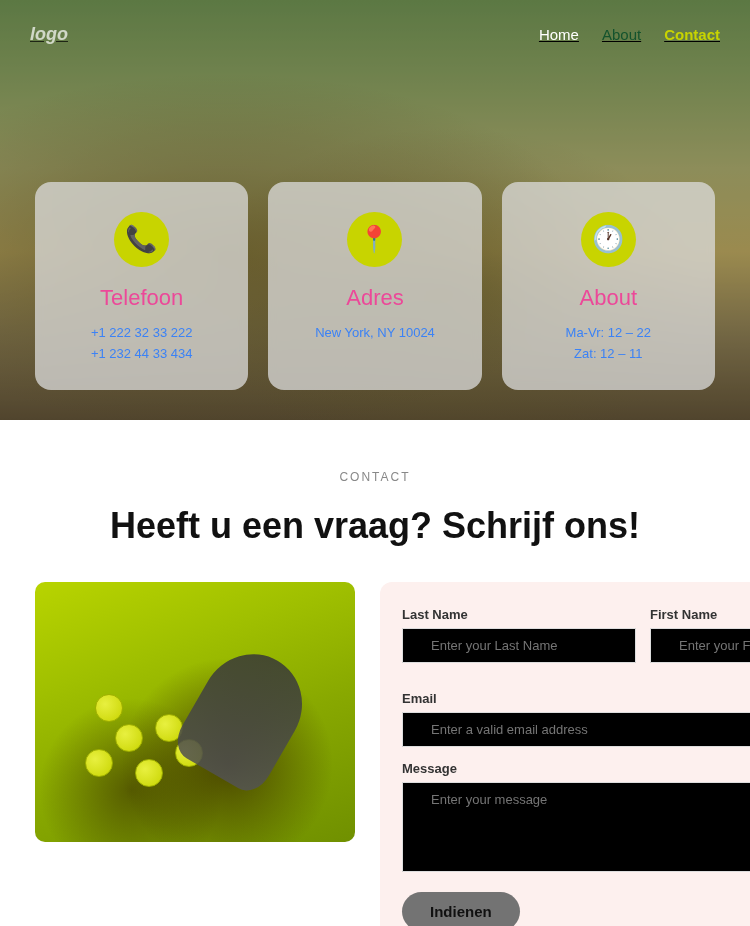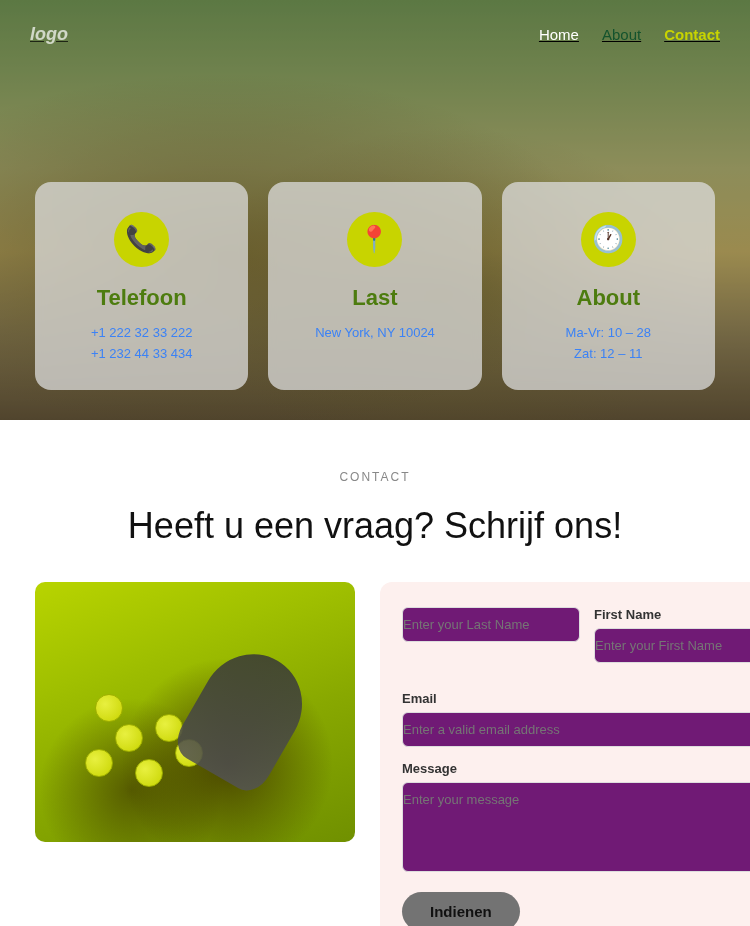--- a/index.html
+++ b/index.html
@@ -89,22 +89,22 @@
       background: #c8d400;
       border-radius: 50%;
       display: flex;
       align-items: center;
       justify-content: center;
       font-size: 26px;
       margin-bottom: 18px;
     }
     .card-title {
       font-size: 22px;
-      font-weight: 700;
-      color: #4d7c0f;
+      font-weight: 400;
+      color: #ec4899;
       margin-bottom: 12px;
     }
     .card-text {
       font-size: 13px;
       color: #3b82f6;
       line-height: 1.6;
     }
 
     
     .contact-section {
@@ -115,21 +115,21 @@
       text-align: center;
       font-size: 12px;
       letter-spacing: 2px;
       color: #888;
       margin-bottom: 12px;
       text-transform: uppercase;
     }
     .contact-heading {
       text-align: center;
       font-size: 36px;
-      font-weight: 400;
+      font-weight: 700;
       color: #111;
       margin-bottom: 35px;
       line-height: 1.2;
       margin-top: 20px;
     }
     .contact-body {
       display: flex;
       gap: 25px;
       align-items: flex-start;
     }
@@ -172,25 +172,25 @@
     }
     .form-group label {
       font-size: 13px;
       font-weight: 600;
       color: #333;
       margin-bottom: 6px;
     }
     .form-group input,
     .form-group textarea {
       border: 1px solid #ddd;
-      border-radius: 6px;
-      padding: 9px 0;
+      border-radius: 1px;
+      padding: 9px 28px;
       font-size: 13px;
       color: #aaa;
-      background: #701a75;
+      background: #000000;
       outline: none;
       font-family: Arial, sans-serif;
     }
     .form-group textarea {
       height: 90px;
       resize: vertical;
     }
     .submit-btn {
       background: #737373;
       color: #111;
@@ -223,28 +223,28 @@
 
     <div class="card">
       <div class="card-icon">📞</div>
       <div class="card-title">Telefoon</div>
       <div class="card-text">+1 222 32 33 222</div>
       <div class="card-text">+1 232 44 33 434</div>
     </div>
 
     <div class="card">
       <div class="card-icon">📍</div>
-      <div class="card-title">Last</div>
+      <div class="card-title">Adres</div>
       <div class="card-text">New York, NY 10024</div>
     </div>
 
     <div class="card">
       <div class="card-icon">🕐</div>
       <div class="card-title">About</div>
-      <div class="card-text">Ma-Vr: 10 – 28</div>
+      <div class="card-text">Ma-Vr: 12 – 22</div>
       <div class="card-text">Zat: 12 – 11</div>
     </div>
   </div>
 </div>
 
 <div class="contact-section">
   <div class="contact-label">CONTACT</div>
   <div class="contact-heading">Heeft u een vraag? Schrijf ons!</div>
 
   <div class="contact-body">
@@ -257,20 +257,21 @@
       <div class="ball" style="width:28px;height:28px;bottom:100px;left:120px;"></div>
       <div class="ball" style="width:28px;height:28px;bottom:120px;left:60px;"></div>
       <div class="ball" style="width:28px;height:28px;bottom:75px;left:140px;"></div>
 
       <div style="position:absolute;bottom:60px;right:60px;width:100px;height:130px;background:linear-gradient(160deg,#333,#555);border-radius:50% 50% 20% 20% / 40% 40% 20% 20%;transform:rotate(30deg);opacity:0.85;"></div>
     </div>
 
     <div class="contact-form-wrap">
       <div class="form-row">
         <div class="form-group">
+          <label>Last Name</label>
           <input type="text" placeholder="Enter your Last Name" style="">
         </div>
         <div class="form-group">
           <label>First Name</label>
           <input type="text" placeholder="Enter your First Name" style="">
         </div>
       </div>
       <div class="form-group">
         <label>Email</label>
         <input type="email" placeholder="Enter a valid email address" style="">

